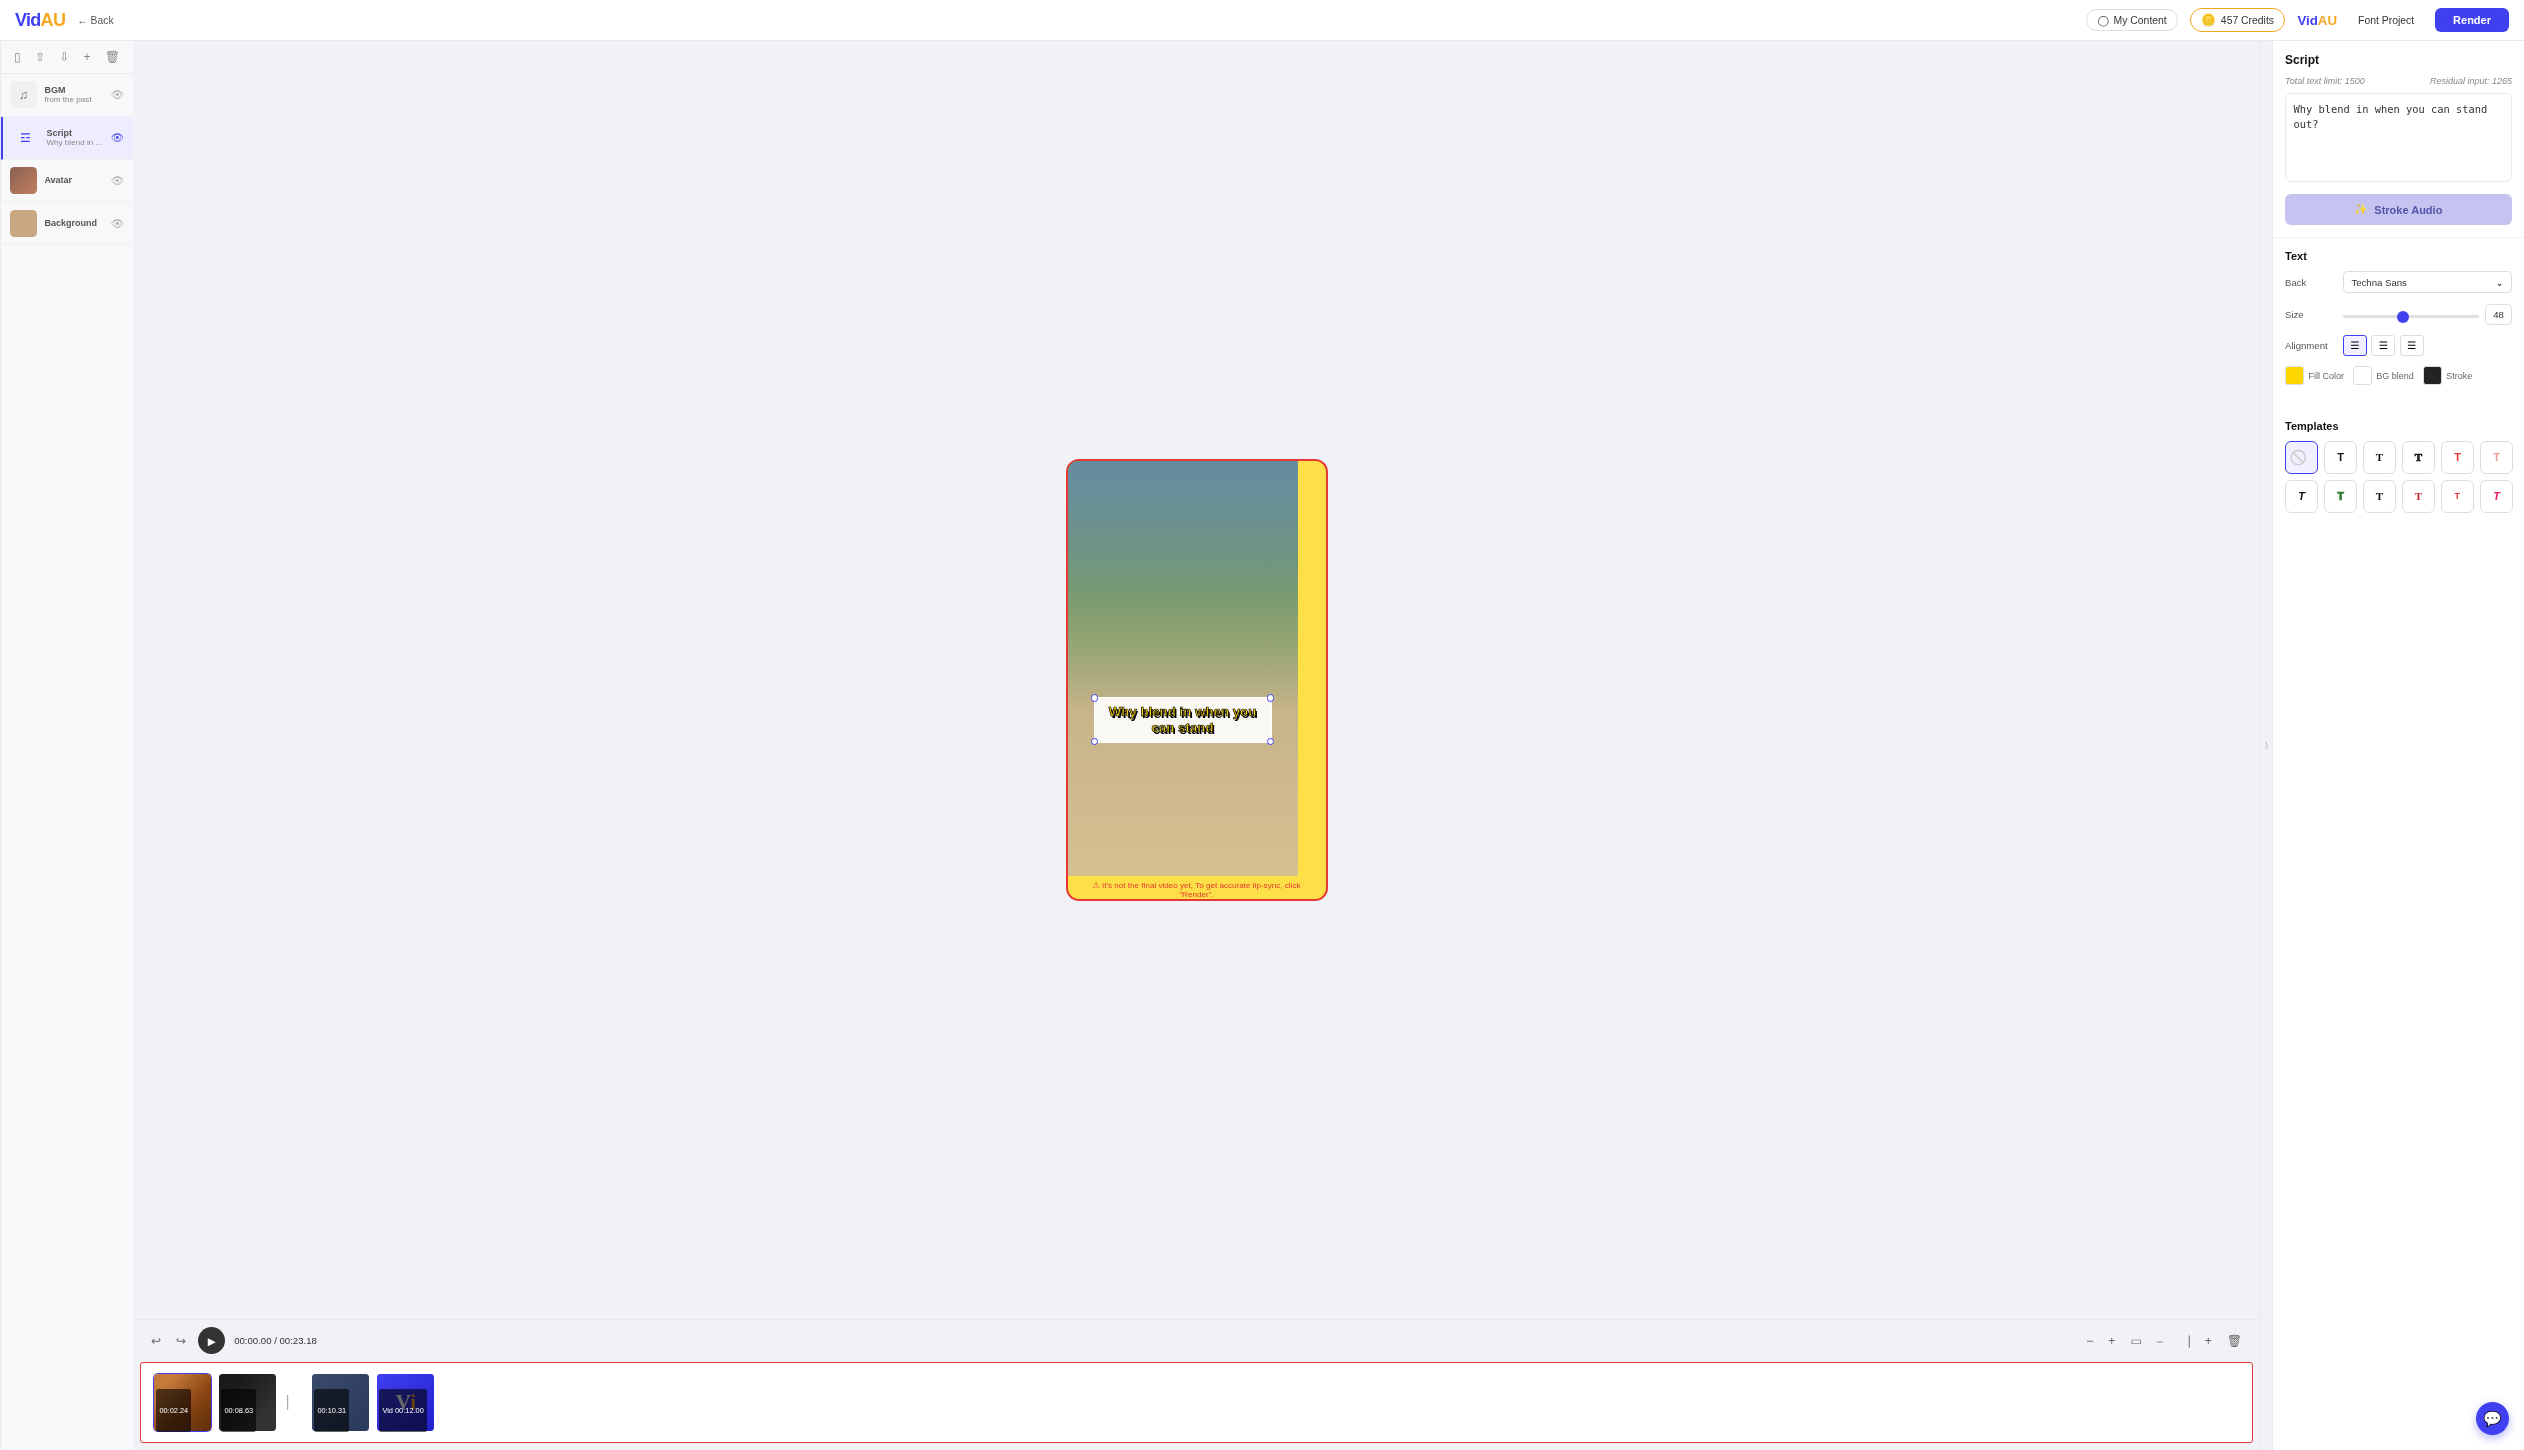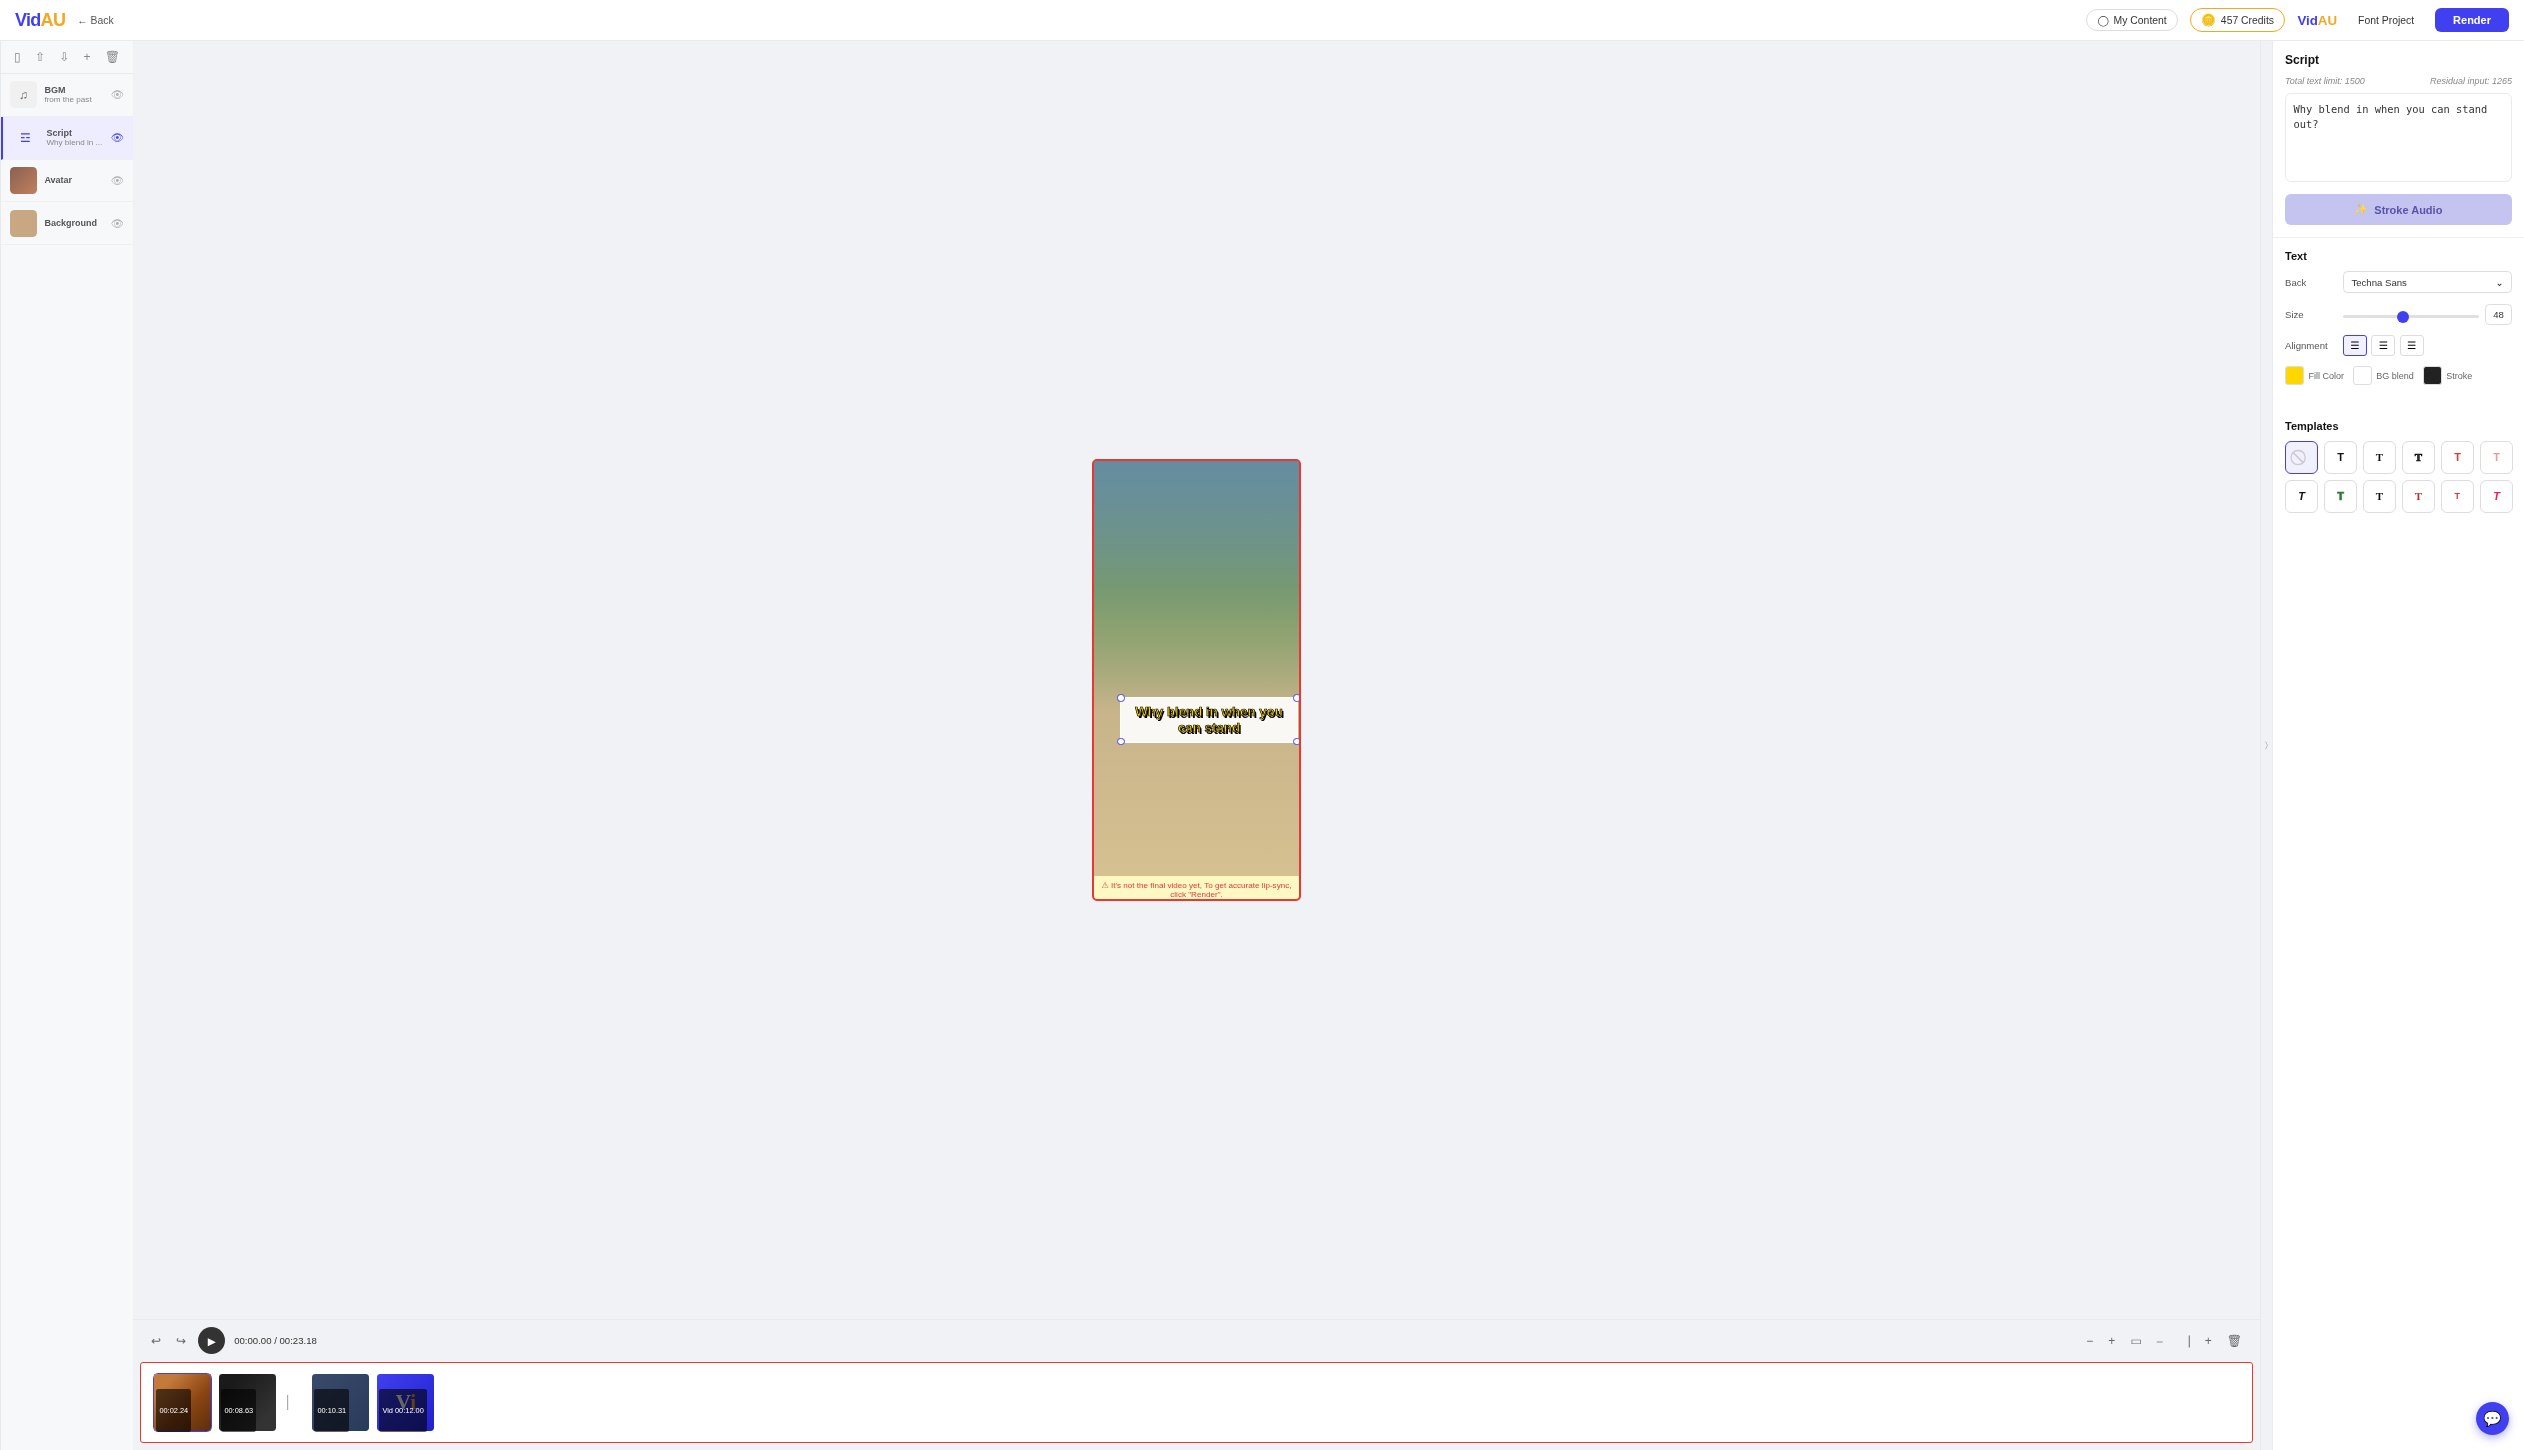--- a/index.html
+++ b/index.html
@@ -36,22 +36,22 @@
 
     
     .canvas-area { flex: 1; display: flex; flex-direction: column; overflow: hidden; }
 
     
     .preview-area {
       flex: 1; display: flex; flex-direction: column; align-items: center; justify-content: center;
       background: #f0f2f5; padding: 15px;
     }
     .video-container {
-      position: relative; border: 2.2px solid #e53935; border-radius: 5px;
-      background: #fef9c3; width: 209px; overflow: hidden;
+      position: relative; border: 2.2px solid #e53935; border-radius: 13px;
+      background: #fde047; width: 262px; overflow: hidden;
     }
     .video-frame {
       width: 230px; height: 415px; background: linear-gradient(135deg, #2c3e50 0%, #4a6741 50%, #8b7355 100%);
       position: relative; display: flex; align-items: flex-end; justify-content: center;
     }
     
     .person-bg {
       position: absolute; inset: 0;
       background: linear-gradient(180deg, #6a8fa0 0%, #7a9a6a 30%, #c8b48a 60%, #d4c090 100%);
     }

